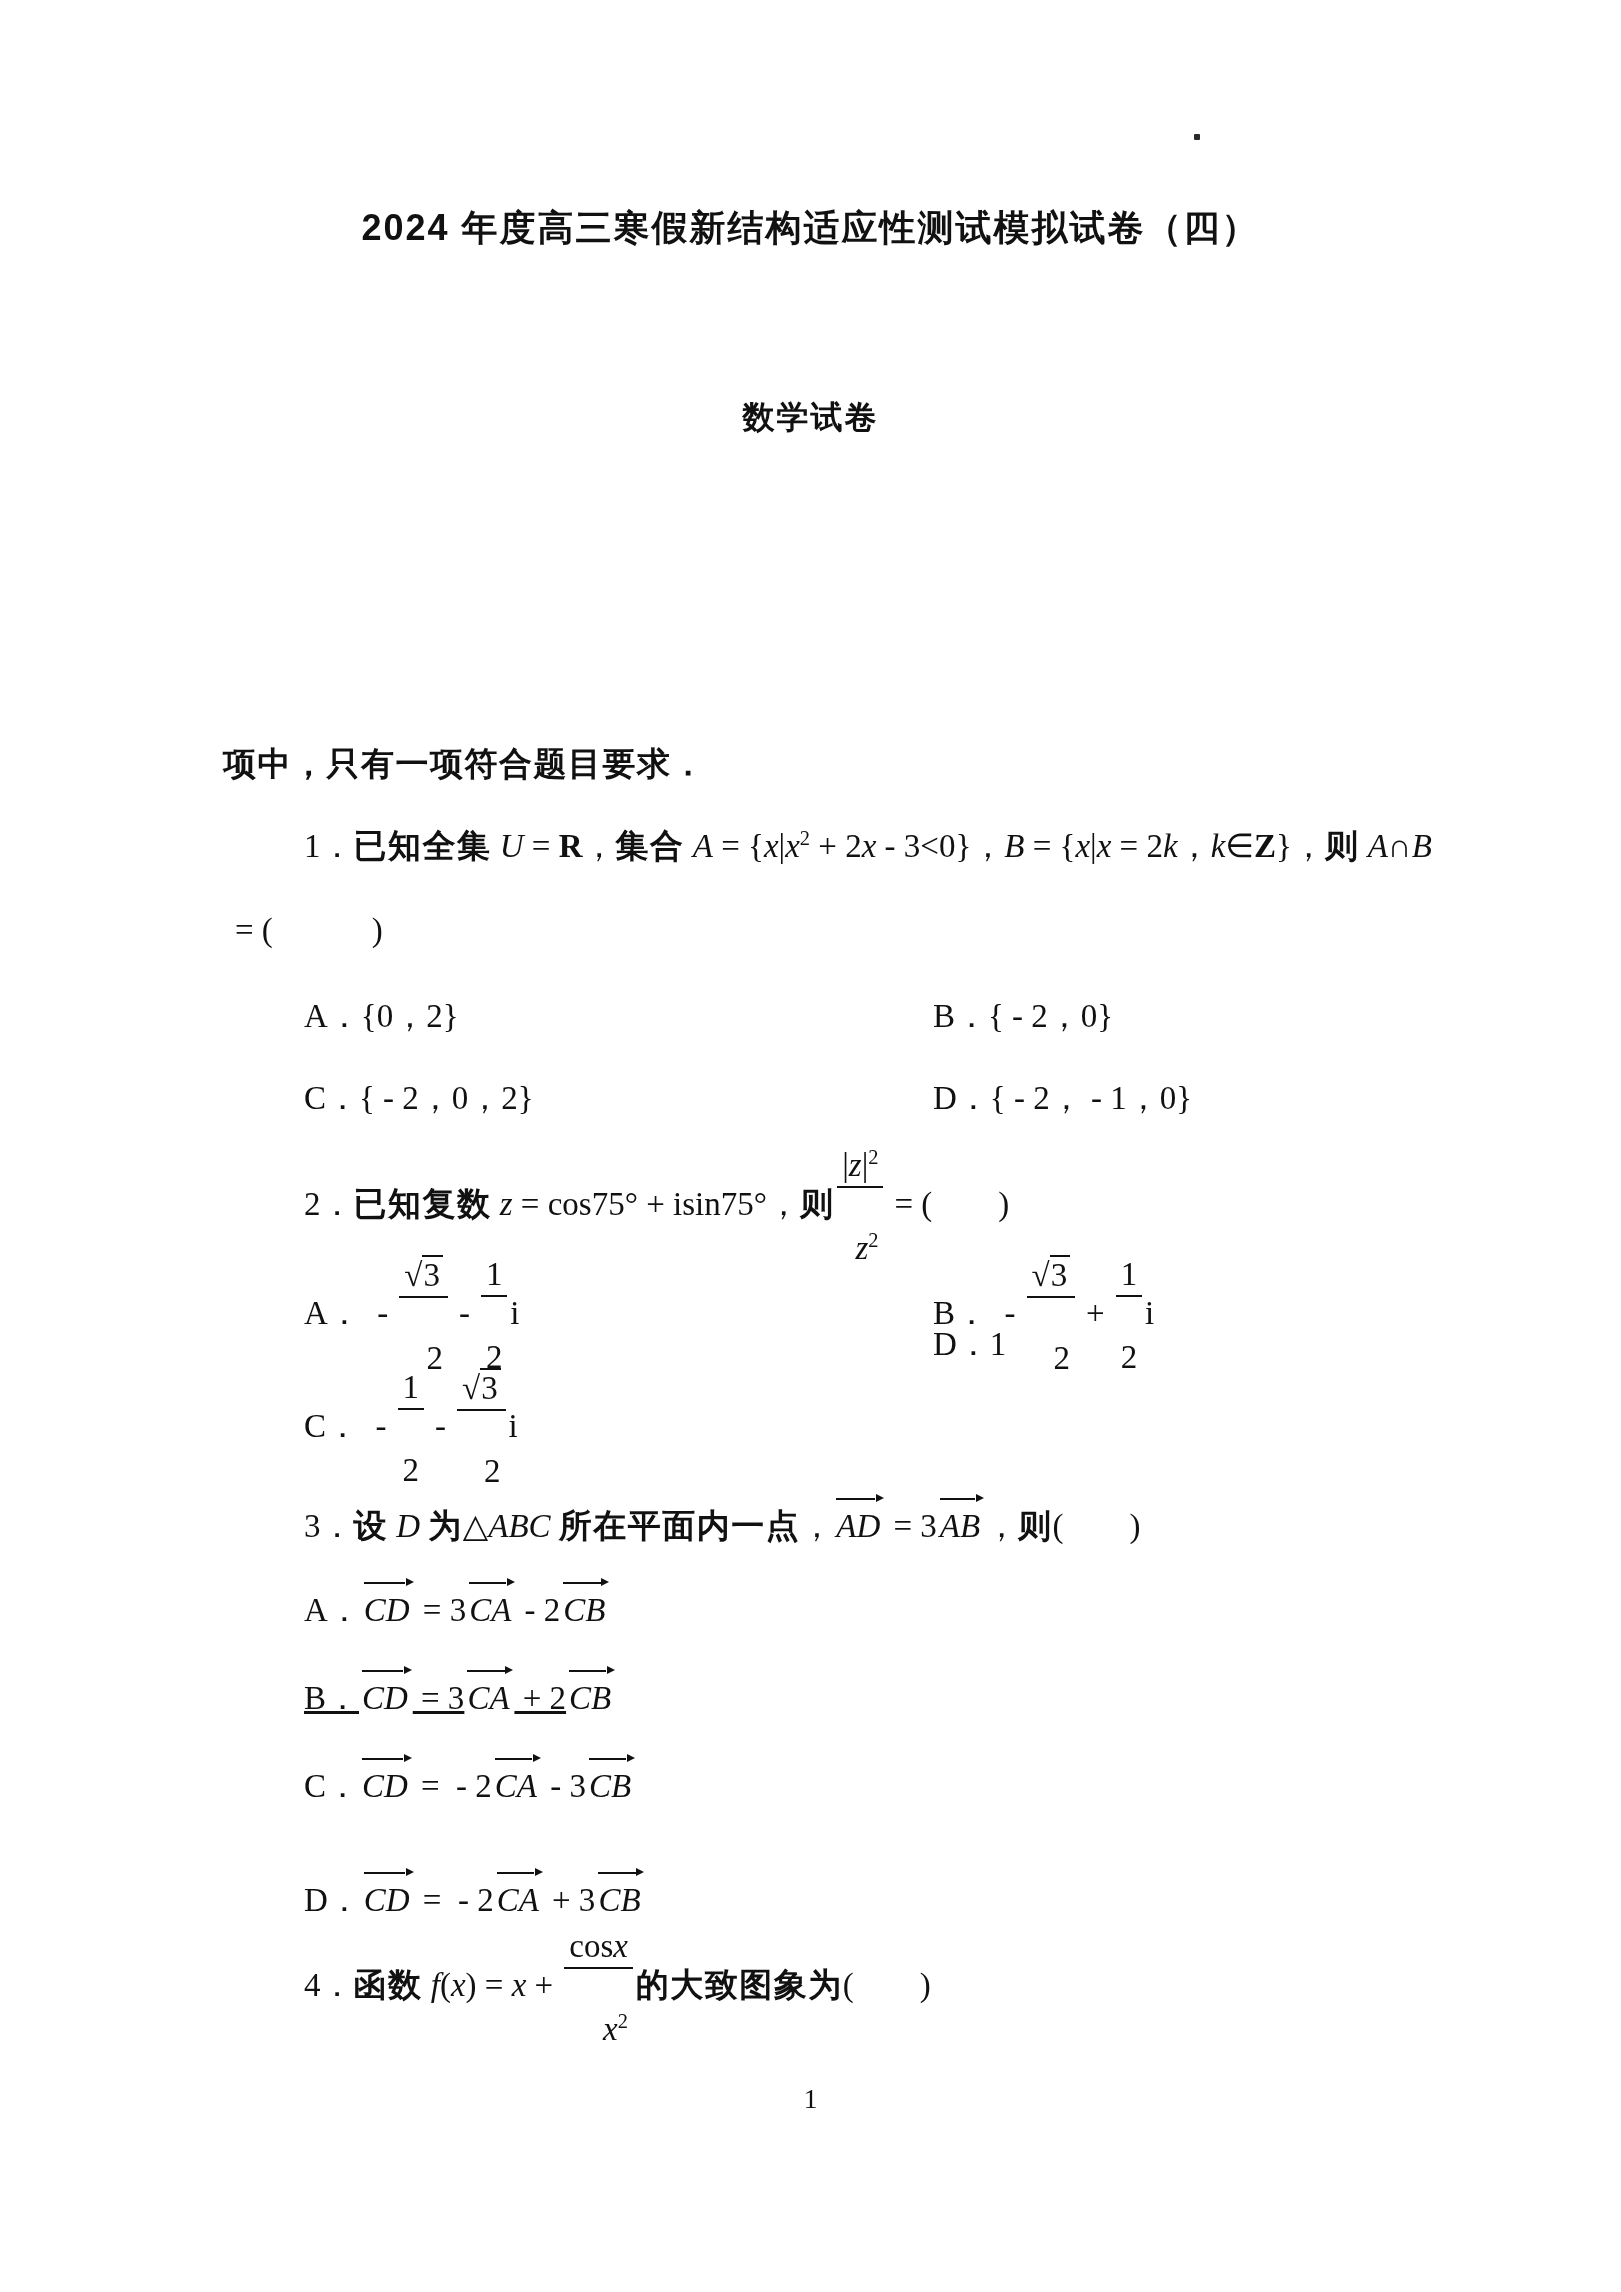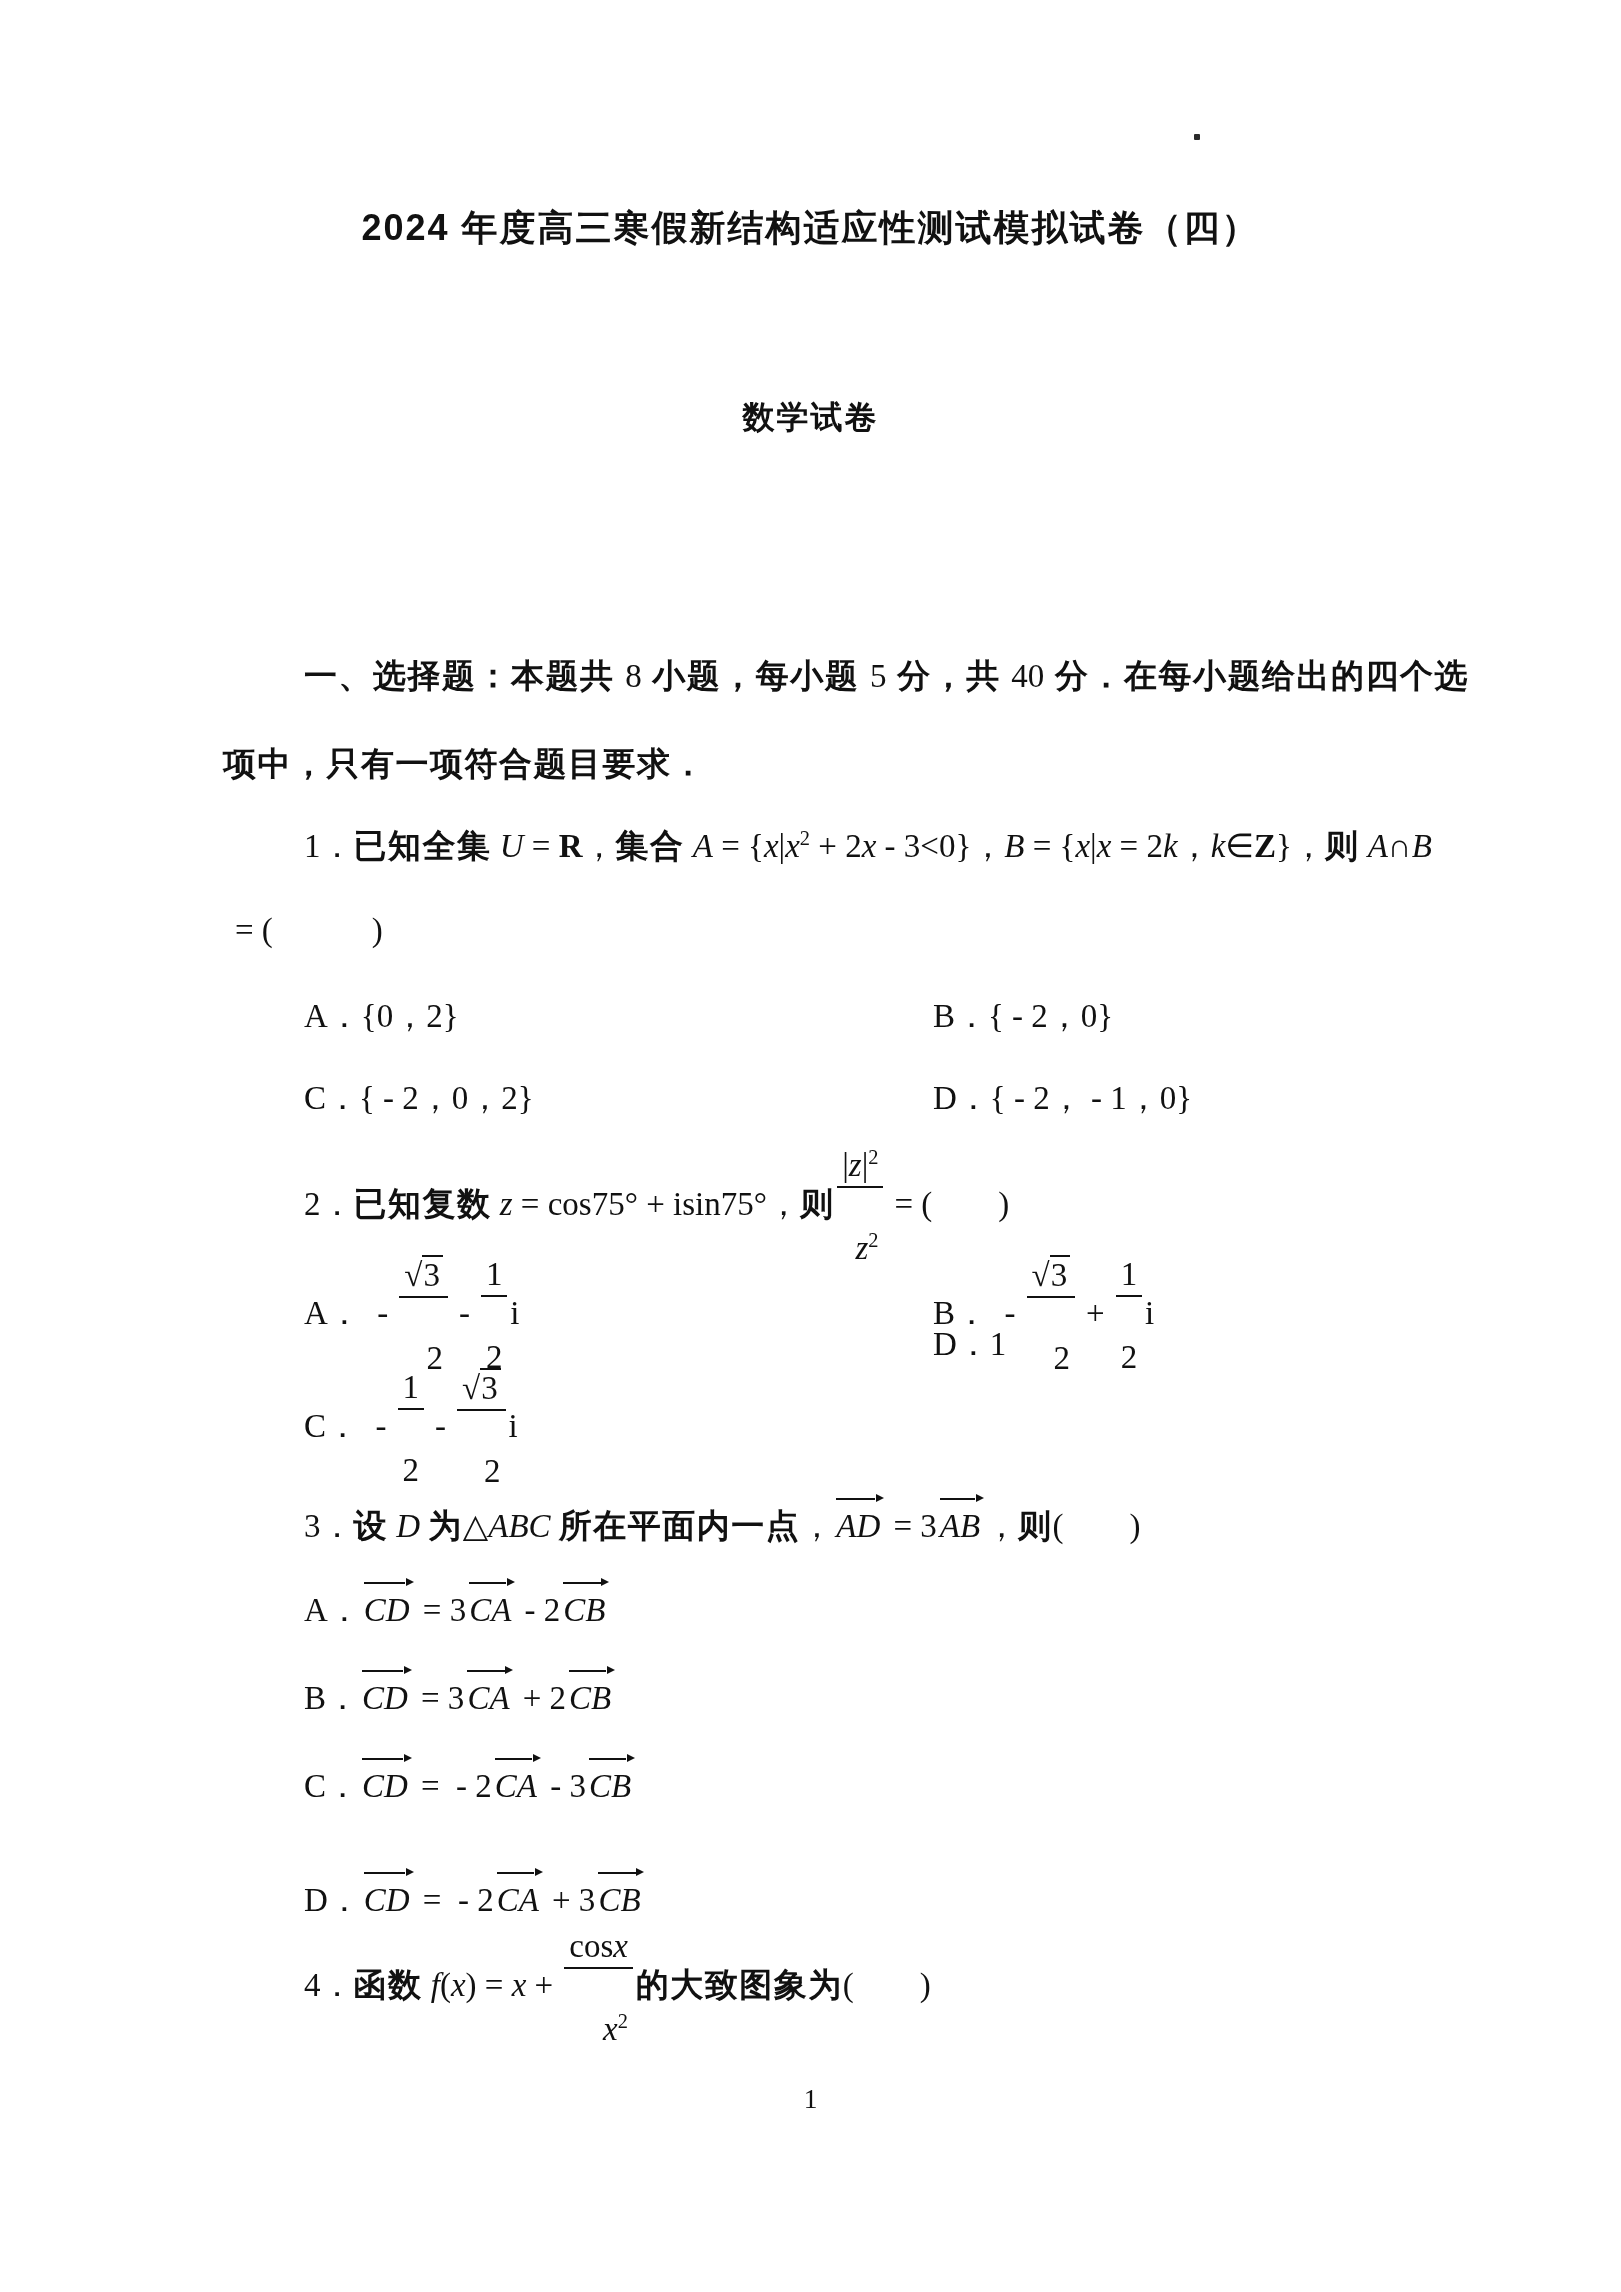--- a/index.html
+++ b/index.html
@@ -56,39 +56,38 @@
 </head>
 <body>
 
 <div class="page">
 
   <span class="stray-dot"></span>
 
   <div class="title-line doc-title">2024 年度高三寒假新结构适应性测试模拟试卷（四）</div>
   <div class="title-line doc-subtitle">数学试卷</div>
 
-  <div class="line" style="left:304px; top:654px;"><span class="rc">一、选择题：本题共 </span><span class="rs">8</span><span class="rc"> 小题，每小题 </span><span class="rs">5</span><span class="rc"> 分，共 </span><span class="rs">40</span><span class="rc"> 分．在每小题给出的四个选</span></div>
   <div class="line" style="left:223px; top:742px;"><span class="rc">项中，只有一项符合题目要求．</span></div>
 
   <div class="line" style="left:304px; top:824px;"><span class="rs">1．</span><span class="rc">已知全集</span><span class="rs"> </span><span class="ri">U</span><span class="rs"> = </span><span class="rb">R</span><span class="rs">，</span><span class="rc">集合</span><span class="rs"> </span><span class="ri">A</span><span class="rs"> = {</span><span class="ri">x</span><span class="rs">|</span><span class="ri">x</span><span class="rsup">2</span><span class="rs"> + 2</span><span class="ri">x</span><span class="rs"> - 3&lt;0}，</span><span class="ri">B</span><span class="rs"> = {</span><span class="ri">x</span><span class="rs">|</span><span class="ri">x</span><span class="rs"> = 2</span><span class="ri">k</span><span class="rs">，</span><span class="ri">k</span><span class="rs">∈</span><span class="rb">Z</span><span class="rs">}，</span><span class="rc">则</span><span class="rs"> </span><span class="ri">A</span><span class="rs">∩</span><span class="ri">B</span></div>
   <div class="line" style="left:235px; top:908px;"><span class="rs">= (　　　)</span></div>
   <div class="line" style="left:304px; top:994px;"><span class="rs">A．{0，2}</span></div>
   <div class="line" style="left:933px; top:994px;"><span class="rs">B．{ - 2，0}</span></div>
   <div class="line" style="left:304px; top:1076px;"><span class="rs">C．{ - 2，0，2}</span></div>
   <div class="line" style="left:933px; top:1076px;"><span class="rs">D．{ - 2， - 1，0}</span></div>
 
   <div class="line" style="left:304px; top:1147px;"><span class="rs">2．</span><span class="rc">已知复数</span><span class="rs"> </span><span class="ri">z</span><span class="rs"> = cos75° + isin75°，</span><span class="rc">则</span><span class="frac"><span class="num"><span class="rs">|</span><span class="ri">z</span><span class="rs">|</span><span class="rsup">2</span></span><span class="den"><span class="ri">z</span><span class="rsup">2</span></span></span><span class="rs"> = (　　)</span></div>
   <div class="line" style="left:304px; top:1255px;"><span class="rs">A．  - </span><span class="frac"><span class="num"><span class="sqrt"><span class="sqrt-sym">√</span><span class="sqrt-body"><span class="rs">3</span></span></span></span><span class="den"><span class="rs">2</span></span></span><span class="rs"> - </span><span class="frac"><span class="num"><span class="rs">1</span></span><span class="den"><span class="rs">2</span></span></span><span class="rs">i</span></div>
   <div class="line" style="left:933px; top:1255px;"><span class="rs">B．  - </span><span class="frac"><span class="num"><span class="sqrt"><span class="sqrt-sym">√</span><span class="sqrt-body"><span class="rs">3</span></span></span></span><span class="den"><span class="rs">2</span></span></span><span class="rs"> + </span><span class="frac"><span class="num"><span class="rs">1</span></span><span class="den"><span class="rs">2</span></span></span><span class="rs">i</span></div>
   <div class="line" style="left:304px; top:1368px;"><span class="rs">C．  - </span><span class="frac"><span class="num"><span class="rs">1</span></span><span class="den"><span class="rs">2</span></span></span><span class="rs"> - </span><span class="frac"><span class="num"><span class="sqrt"><span class="sqrt-sym">√</span><span class="sqrt-body"><span class="rs">3</span></span></span></span><span class="den"><span class="rs">2</span></span></span><span class="rs">i</span></div>
   <div class="line" style="left:933px; top:1322px;"><span class="rs">D．1</span></div>
 
   <div class="line" style="left:304px; top:1494px;"><span class="rs">3．</span><span class="rc">设</span><span class="rs"> </span><span class="ri">D</span><span class="rs"> </span><span class="rc">为</span><span class="rs">△</span><span class="ri">ABC</span><span class="rs"> </span><span class="rc">所在平面内一点</span><span class="rs">，</span><span class="vec">AD</span><span class="rs"> = 3</span><span class="vec">AB</span><span class="rs">，</span><span class="rc">则</span><span class="rs">(　　)</span></div>
   <div class="line" style="left:304px; top:1578px;"><span class="rs">A．</span><span class="vec">CD</span><span class="rs"> = 3</span><span class="vec">CA</span><span class="rs"> - 2</span><span class="vec">CB</span></div>
-  <div class="line" style="left:304px; top:1666px;"><span class="rs">B．</span><span class="vec">CD</span><span class="rs"> = 3</span><span class="vec">CA</span><span class="rs"> + 2</span><span class="vec">CB</span></div>
+  <div class="line" style="left:304px; top:1666px;text-decoration:underline;"><span class="rs">B．</span><span class="vec">CD</span><span class="rs"> = 3</span><span class="vec">CA</span><span class="rs"> + 2</span><span class="vec">CB</span></div>
   <div class="line" style="left:304px; top:1754px;"><span class="rs">C．</span><span class="vec">CD</span><span class="rs"> =  - 2</span><span class="vec">CA</span><span class="rs"> - 3</span><span class="vec">CB</span></div>
   <div class="line" style="left:304px; top:1868px;"><span class="rs">D．</span><span class="vec">CD</span><span class="rs"> =  - 2</span><span class="vec">CA</span><span class="rs"> + 3</span><span class="vec">CB</span></div>
 
   <div class="line" style="left:304px; top:1928px;"><span class="rs">4．</span><span class="rc">函数</span><span class="rs"> </span><span class="ri">f</span><span class="rs">(</span><span class="ri">x</span><span class="rs">) = </span><span class="ri">x</span><span class="rs"> + </span><span class="frac"><span class="num"><span class="rs">cos</span><span class="ri">x</span></span><span class="den"><span class="ri">x</span><span class="rsup">2</span></span></span><span class="rc">的大致图象为</span><span class="rs">(　　)</span></div>
 
   <div class="page-number">1</div>
 
 </div>
 
 

